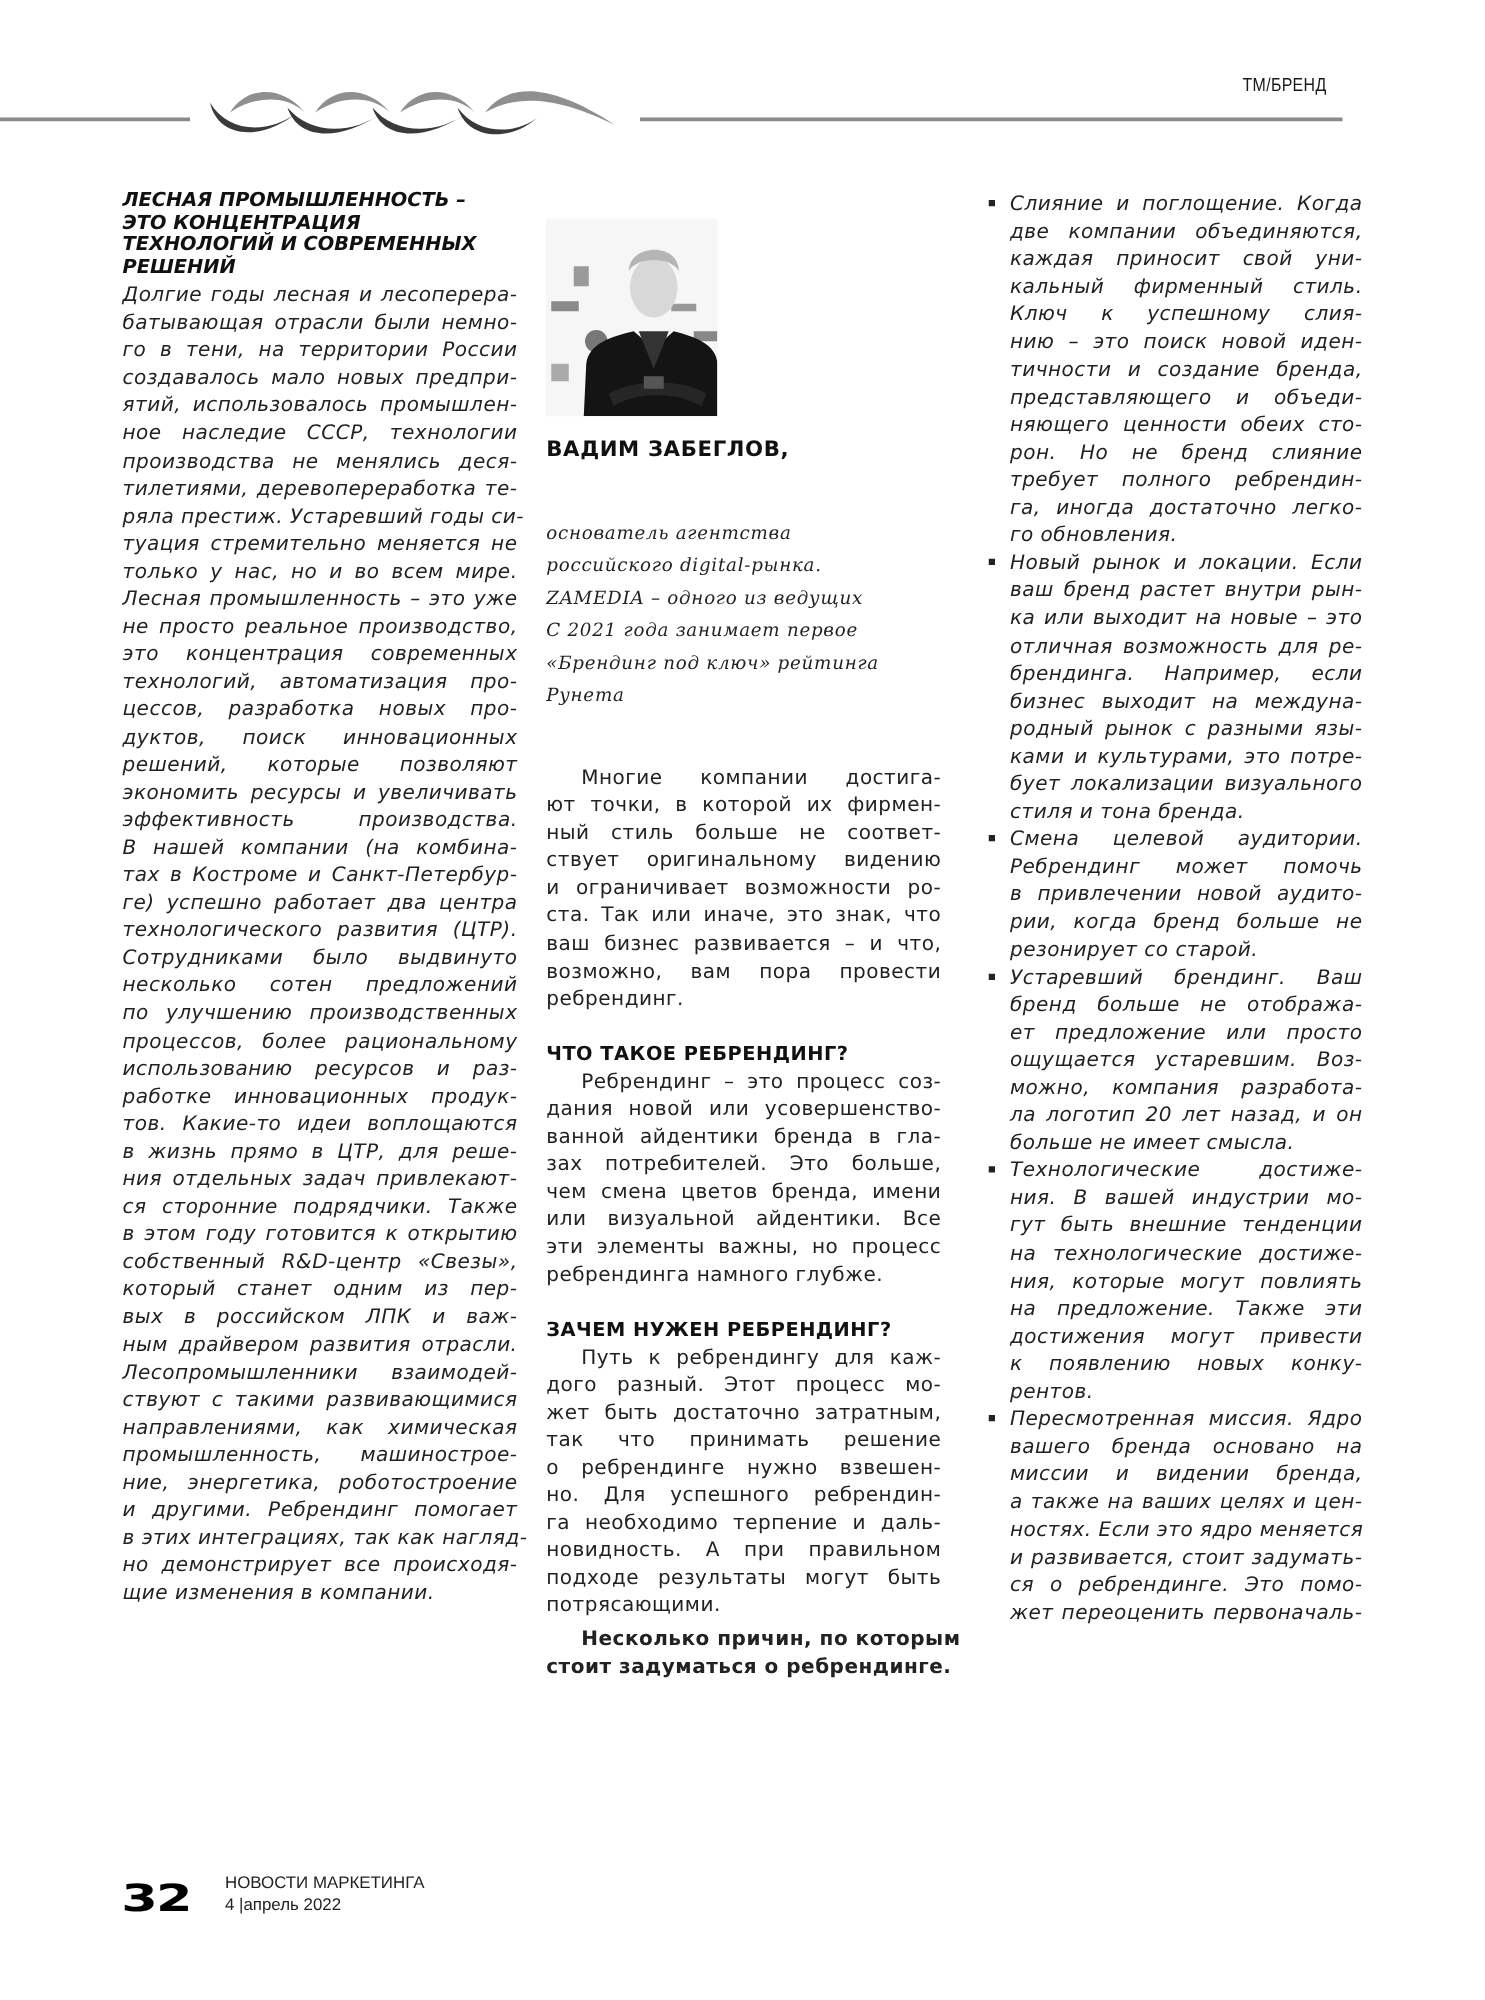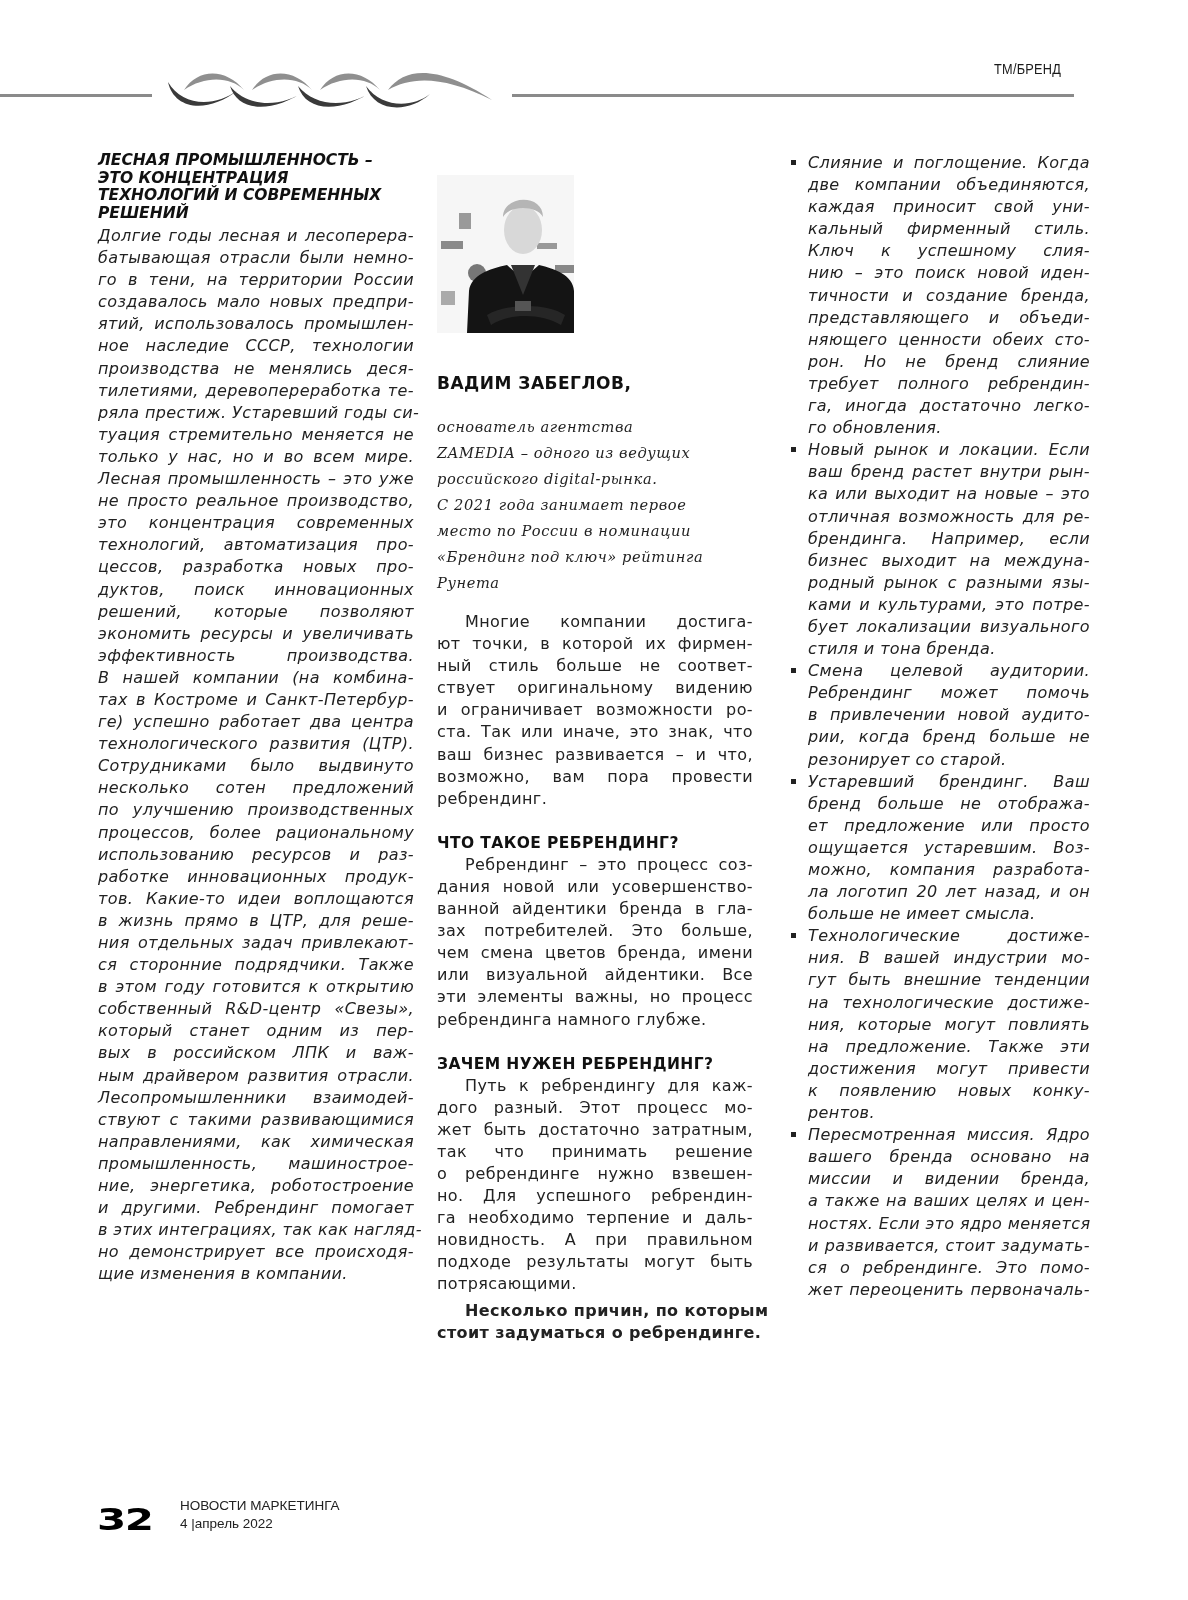--- a/index.html
+++ b/index.html
@@ -12,21 +12,21 @@
   .col { position: absolute; font-style: italic; }
   .col-left { left: 98px; top: 152px; width: 316px; }
   .col-right { left: 776px; top: 152px; width: 314px; }
   .headline { font-weight: bold; font-size: 15.5px; line-height: 17.5px; color: #111; margin: 0; }
   .line { font-size: 16px; line-height: 22.1px; white-space: nowrap; text-align: justify; text-align-last: justify;
           letter-spacing: 0.4px; color: #222; }
   .line.last { text-align-last: left; }
   .line.indent { text-indent: 28px; }
   .body-block { margin-top: 3px; }
   .photo { position: absolute; left: 437px; top: 175px; width: 137px; height: 158px; background: #f4f4f4; overflow: hidden; }
-  .author-name { position: absolute; left: 437px; top: 373px; font-weight: bold; font-size: 17px; letter-spacing: 0.5px; color: #111; }
+  .author-name { position: absolute; left: 437px; top: 350px; font-weight: bold; font-size: 17px; letter-spacing: 0.5px; color: #111; }
   .author-bio { position: absolute; left: 437px; top: 414px; width: 320px; }
   .bio-line { font-family: "DejaVu Serif", serif; font-style: italic; font-size: 14.6px; line-height: 26px; color: #222; white-space: nowrap; letter-spacing: 0.6px; }
   .mid-text { position: absolute; left: 437px; top: 611px; width: 316px; }
   .subhead { font-weight: bold; font-size: 15.5px; line-height: 22px; color: #111; letter-spacing: 0.4px; margin: 0; }
   .gap { height: 22px; }
   .bullet-item { position: relative; padding-left: 0; margin-left: 32px; }
   .bullet { position: absolute; left: -17px; top: 8px; width: 5px; height: 5px; background: #222; }
   .page-number { position: absolute; left: 97px; top: 1502px; font-family: "DejaVu Sans", sans-serif; font-weight: bold;
                  font-size: 30px; letter-spacing: -1px; color: #000; transform: scaleX(1.4); transform-origin: left; }
   .mag-title { position: absolute; left: 180px; top: 1498px; font-family: "Liberation Sans", sans-serif; font-size: 13.5px; color: #222; }
@@ -125,24 +125,23 @@
     <path d="M66 42 C 66 20, 106 18, 106 42 C 100 30, 72 30, 66 42 Z" fill="#b5b5b5"></path>
     <path d="M30 158 L 32 116 C 34 100, 52 94, 70 90 L 86 104 L 102 90 C 118 94, 136 100, 137 116 L 137 158 Z" fill="#141414"></path>
     <path d="M74 90 L 86 120 L 98 90 Z" fill="#333"></path>
     <path d="M50 140 C 70 128, 110 128, 128 140 L 124 150 C 104 138, 72 138, 54 150 Z" fill="#262626"></path>
     <rect x="78" y="126" width="16" height="10" fill="#555"></rect>
   </svg>
 </div>
 <div class="author-name">ВАДИМ ЗАБЕГЛОВ,</div>
 <div class="author-bio" id="bio-lines">
     <div class="bio-line">основатель агентства</div>
+    <div class="bio-line">российского digital-рынка.</div>
     <div class="bio-line">ZAMEDIA – одного из ведущих</div>
-    <div class="bio-line">российского digital-рынка.</div>
     <div class="bio-line">С 2021 года занимает первое</div>
-    <div class="bio-line">место по России в номинации</div>
     <div class="bio-line">«Брендинг под ключ» рейтинга</div>
     <div class="bio-line">Рунета</div>
   </div>
 
 <div class="mid-text">
   <div id="mid-intro">
       <div class="line indent">Многие компании достига-</div>
       <div class="line">ют точки, в которой их фирмен-</div>
       <div class="line">ный стиль больше не соответ-</div>
       <div class="line">ствует оригинальному видению</div>

